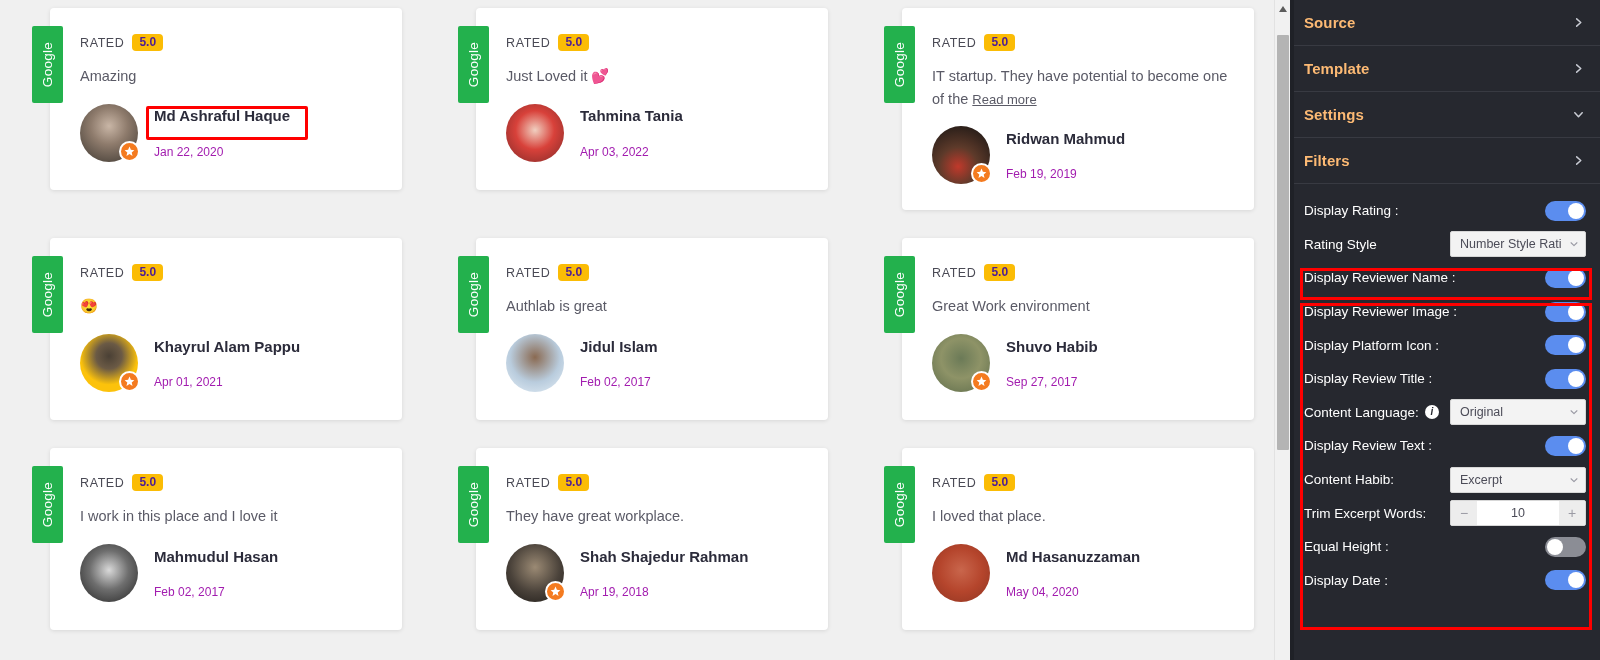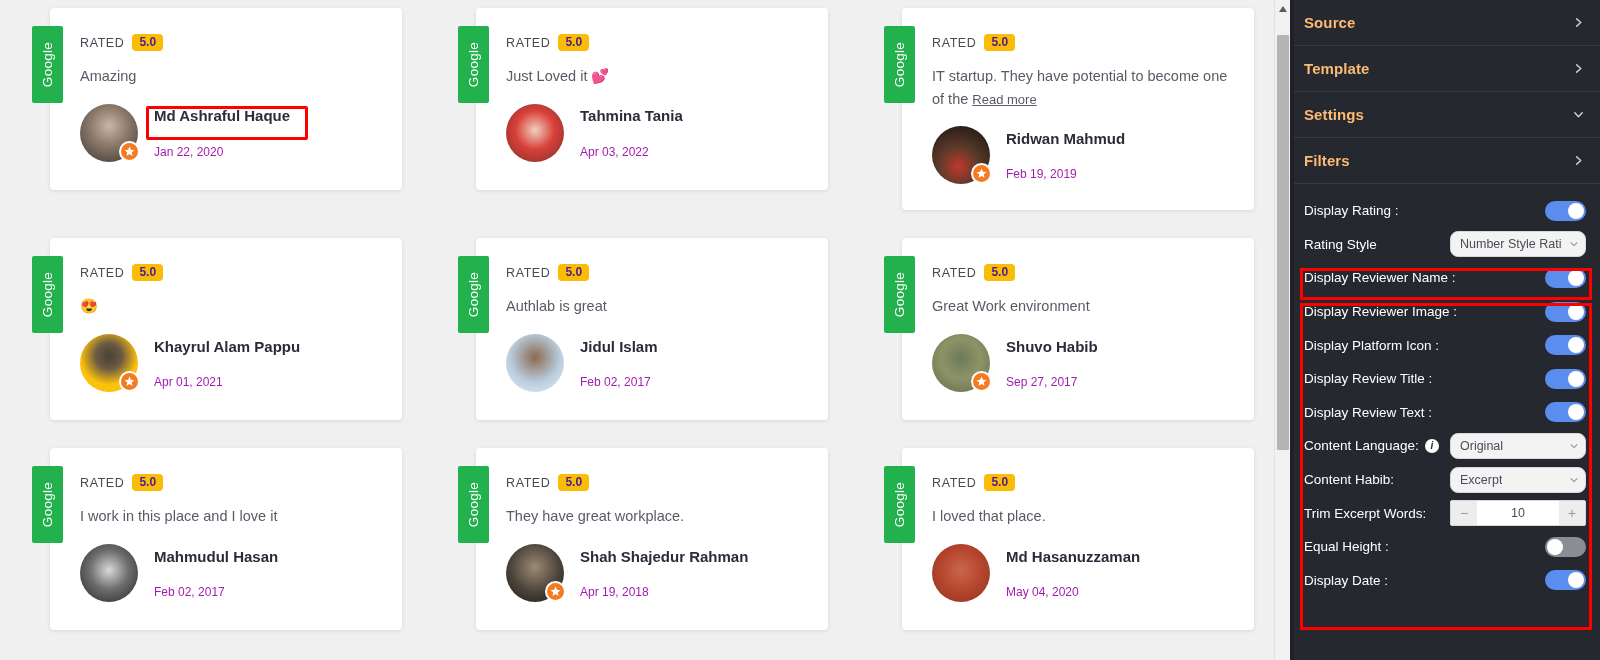--- a/index.html
+++ b/index.html
@@ -289,21 +289,21 @@
     border-radius: 50%;
   }
   .toggle.on .knob { right: 2px; }
   .toggle.off .knob { left: 2px; }
 
   .select-box {
     width: 136px;
     height: 26px;
     background: #f3f3f3;
     border: 1px solid #d7d7d7;
-    border-radius: 8px;
+    border-radius: 2px;
     display: flex;
     align-items: center;
     justify-content: space-between;
     padding: 0 6px 0 9px;
     font-size: 12.5px;
     color: #4c4c58;
     cursor: pointer;
     flex: 0 0 136px;
     overflow: hidden;
   }
@@ -706,42 +706,42 @@
         <div class="setting-row">
           <span class="setting-label">
             <span>Display Review Title :</span>
           </span>
           <span class="toggle on">
             <span class="knob"></span>
           </span>
         </div>
         <div class="setting-row">
           <span class="setting-label">
-            <span>Display Review Text :</span>
-          </span>
-          <span class="toggle on">
-            <span class="knob"></span>
-          </span>
-        </div>
-        <div class="setting-row">
-          <span class="setting-label">
             <span>Content Language:</span>
             <span class="info-icon">i</span>
           </span>
           <span class="select-box">
             <span class="sel-val">Original</span>
             <span class="caret">
               <svg viewBox="0 0 12 12">
                 <polyline points="2.5,4.5 6,8 9.5,4.5" fill="none" stroke="#9a9aa4" stroke-width="1.3" stroke-linecap="round" stroke-linejoin="round"></polyline>
               </svg>
             </span>
           </span>
         </div>
         <div class="setting-row">
           <span class="setting-label">
+            <span>Display Review Text :</span>
+          </span>
+          <span class="toggle on">
+            <span class="knob"></span>
+          </span>
+        </div>
+        <div class="setting-row">
+          <span class="setting-label">
             <span>Content Habib:</span>
           </span>
           <span class="select-box">
             <span class="sel-val">Excerpt</span>
             <span class="caret">
               <svg viewBox="0 0 12 12">
                 <polyline points="2.5,4.5 6,8 9.5,4.5" fill="none" stroke="#9a9aa4" stroke-width="1.3" stroke-linecap="round" stroke-linejoin="round"></polyline>
               </svg>
             </span>
           </span>

